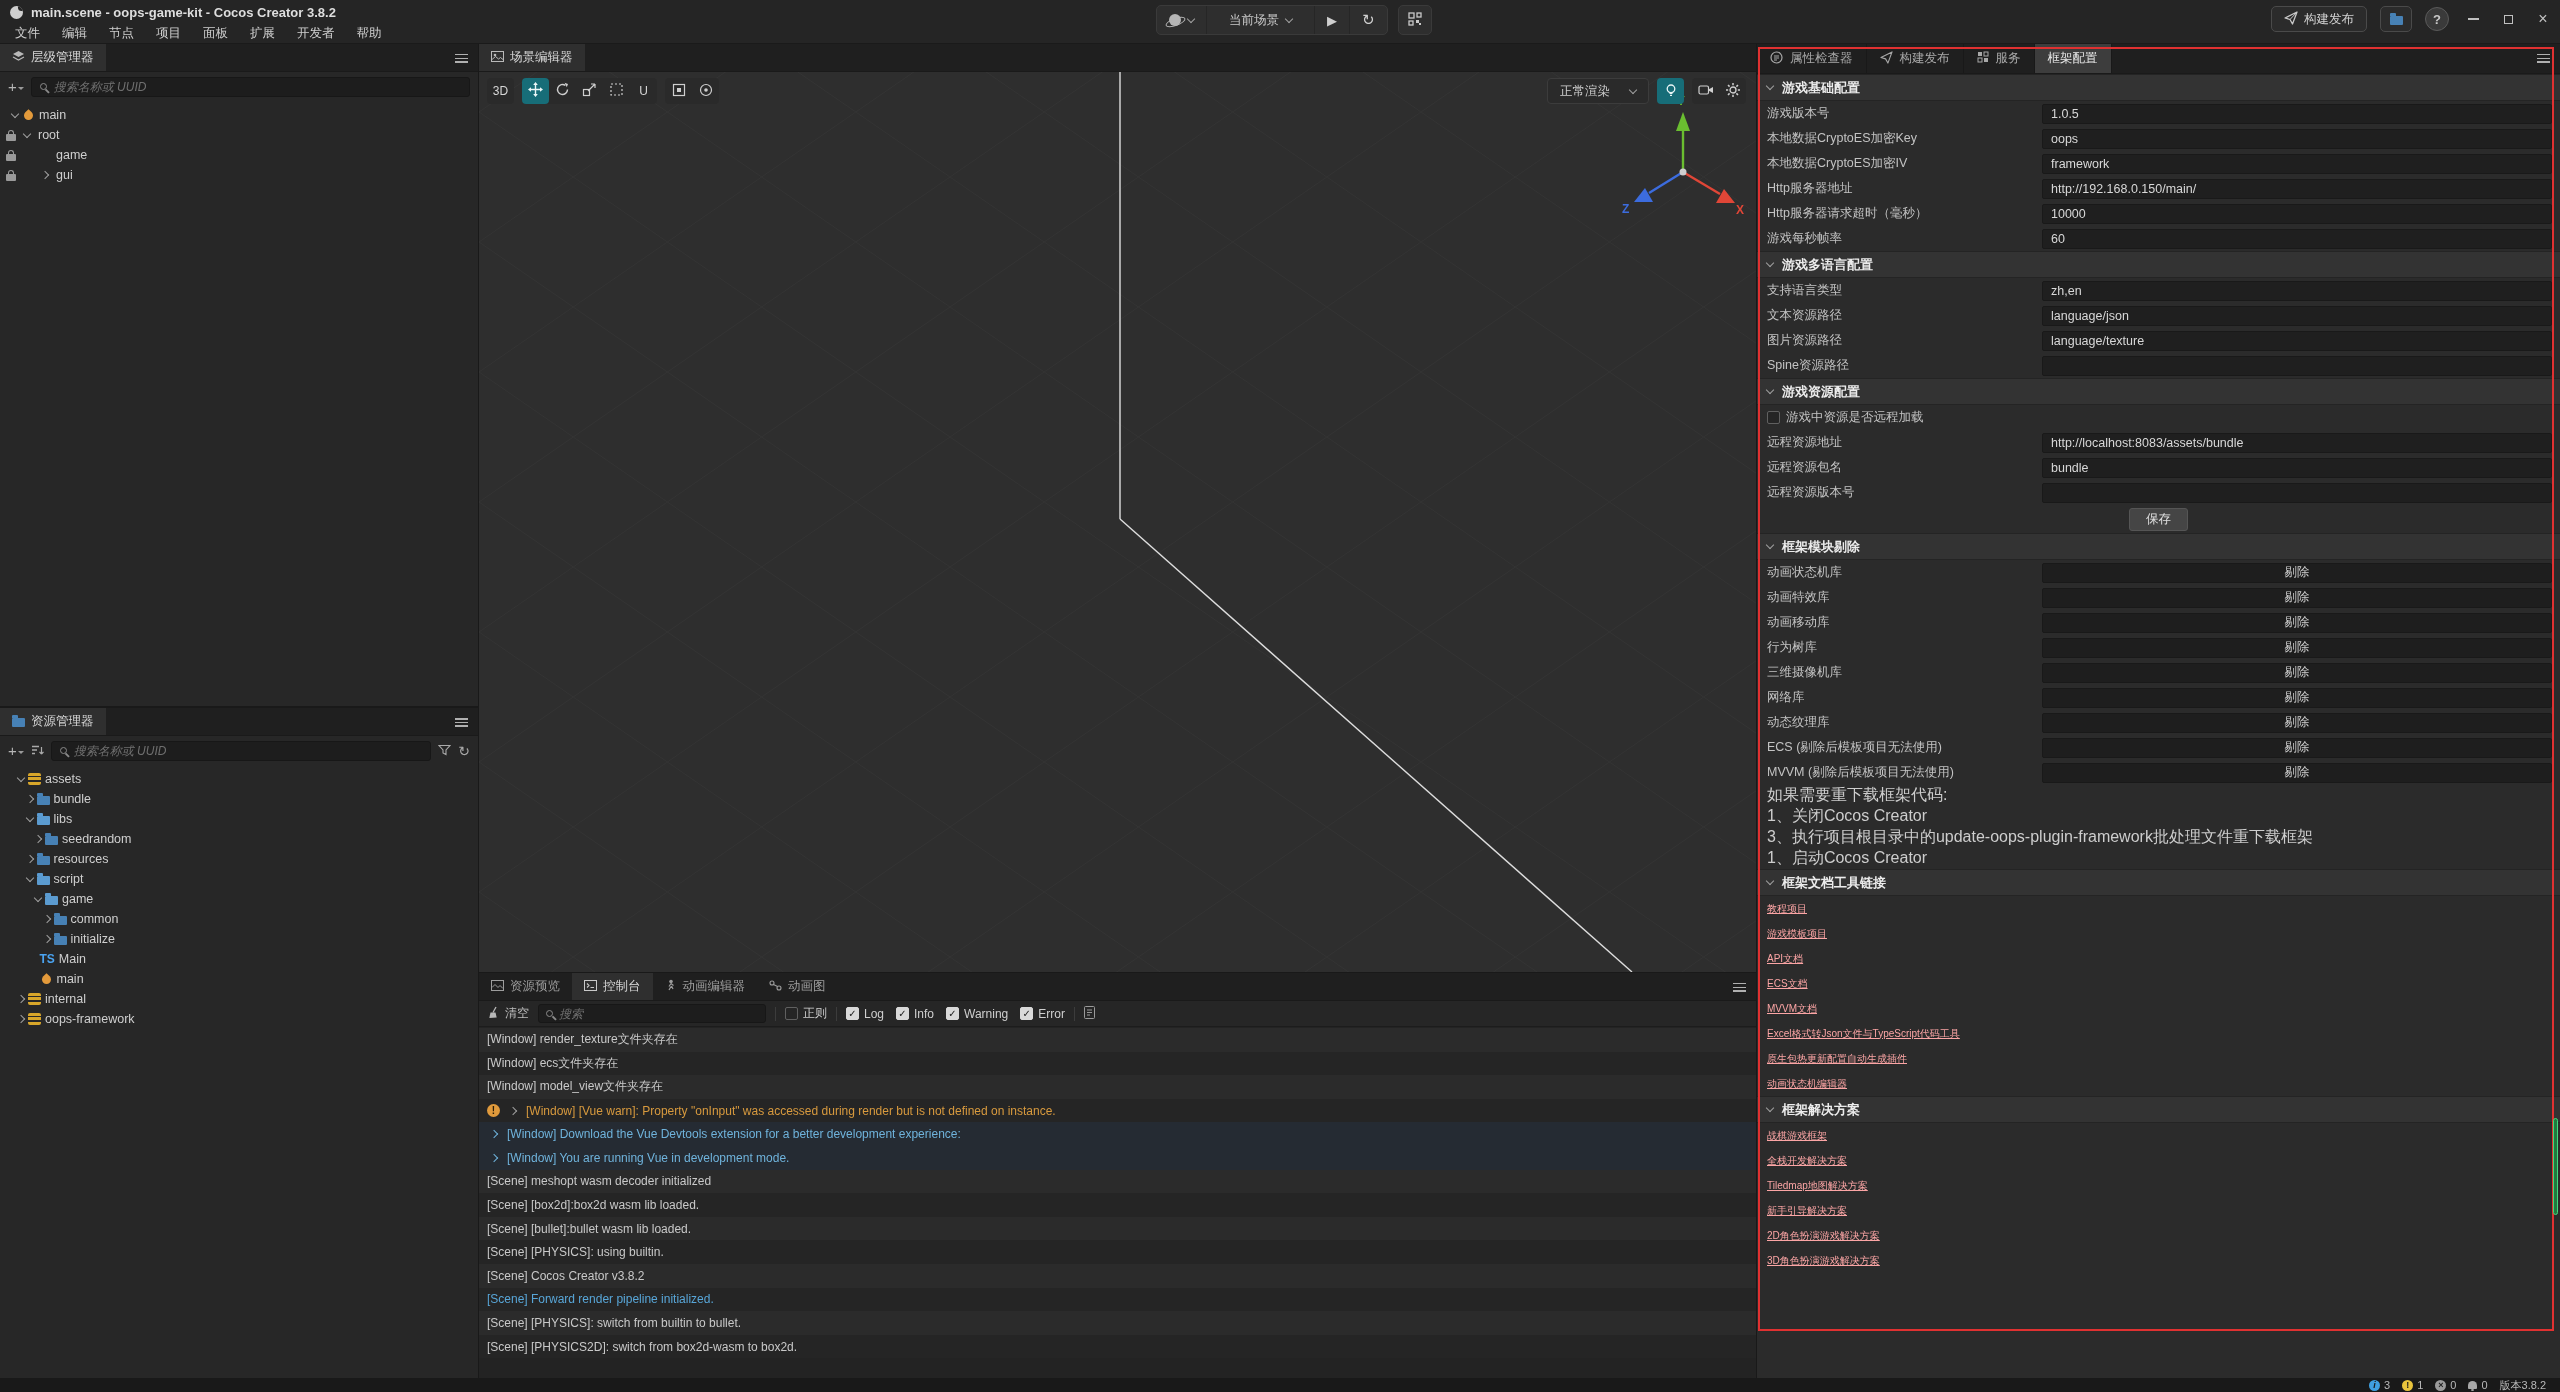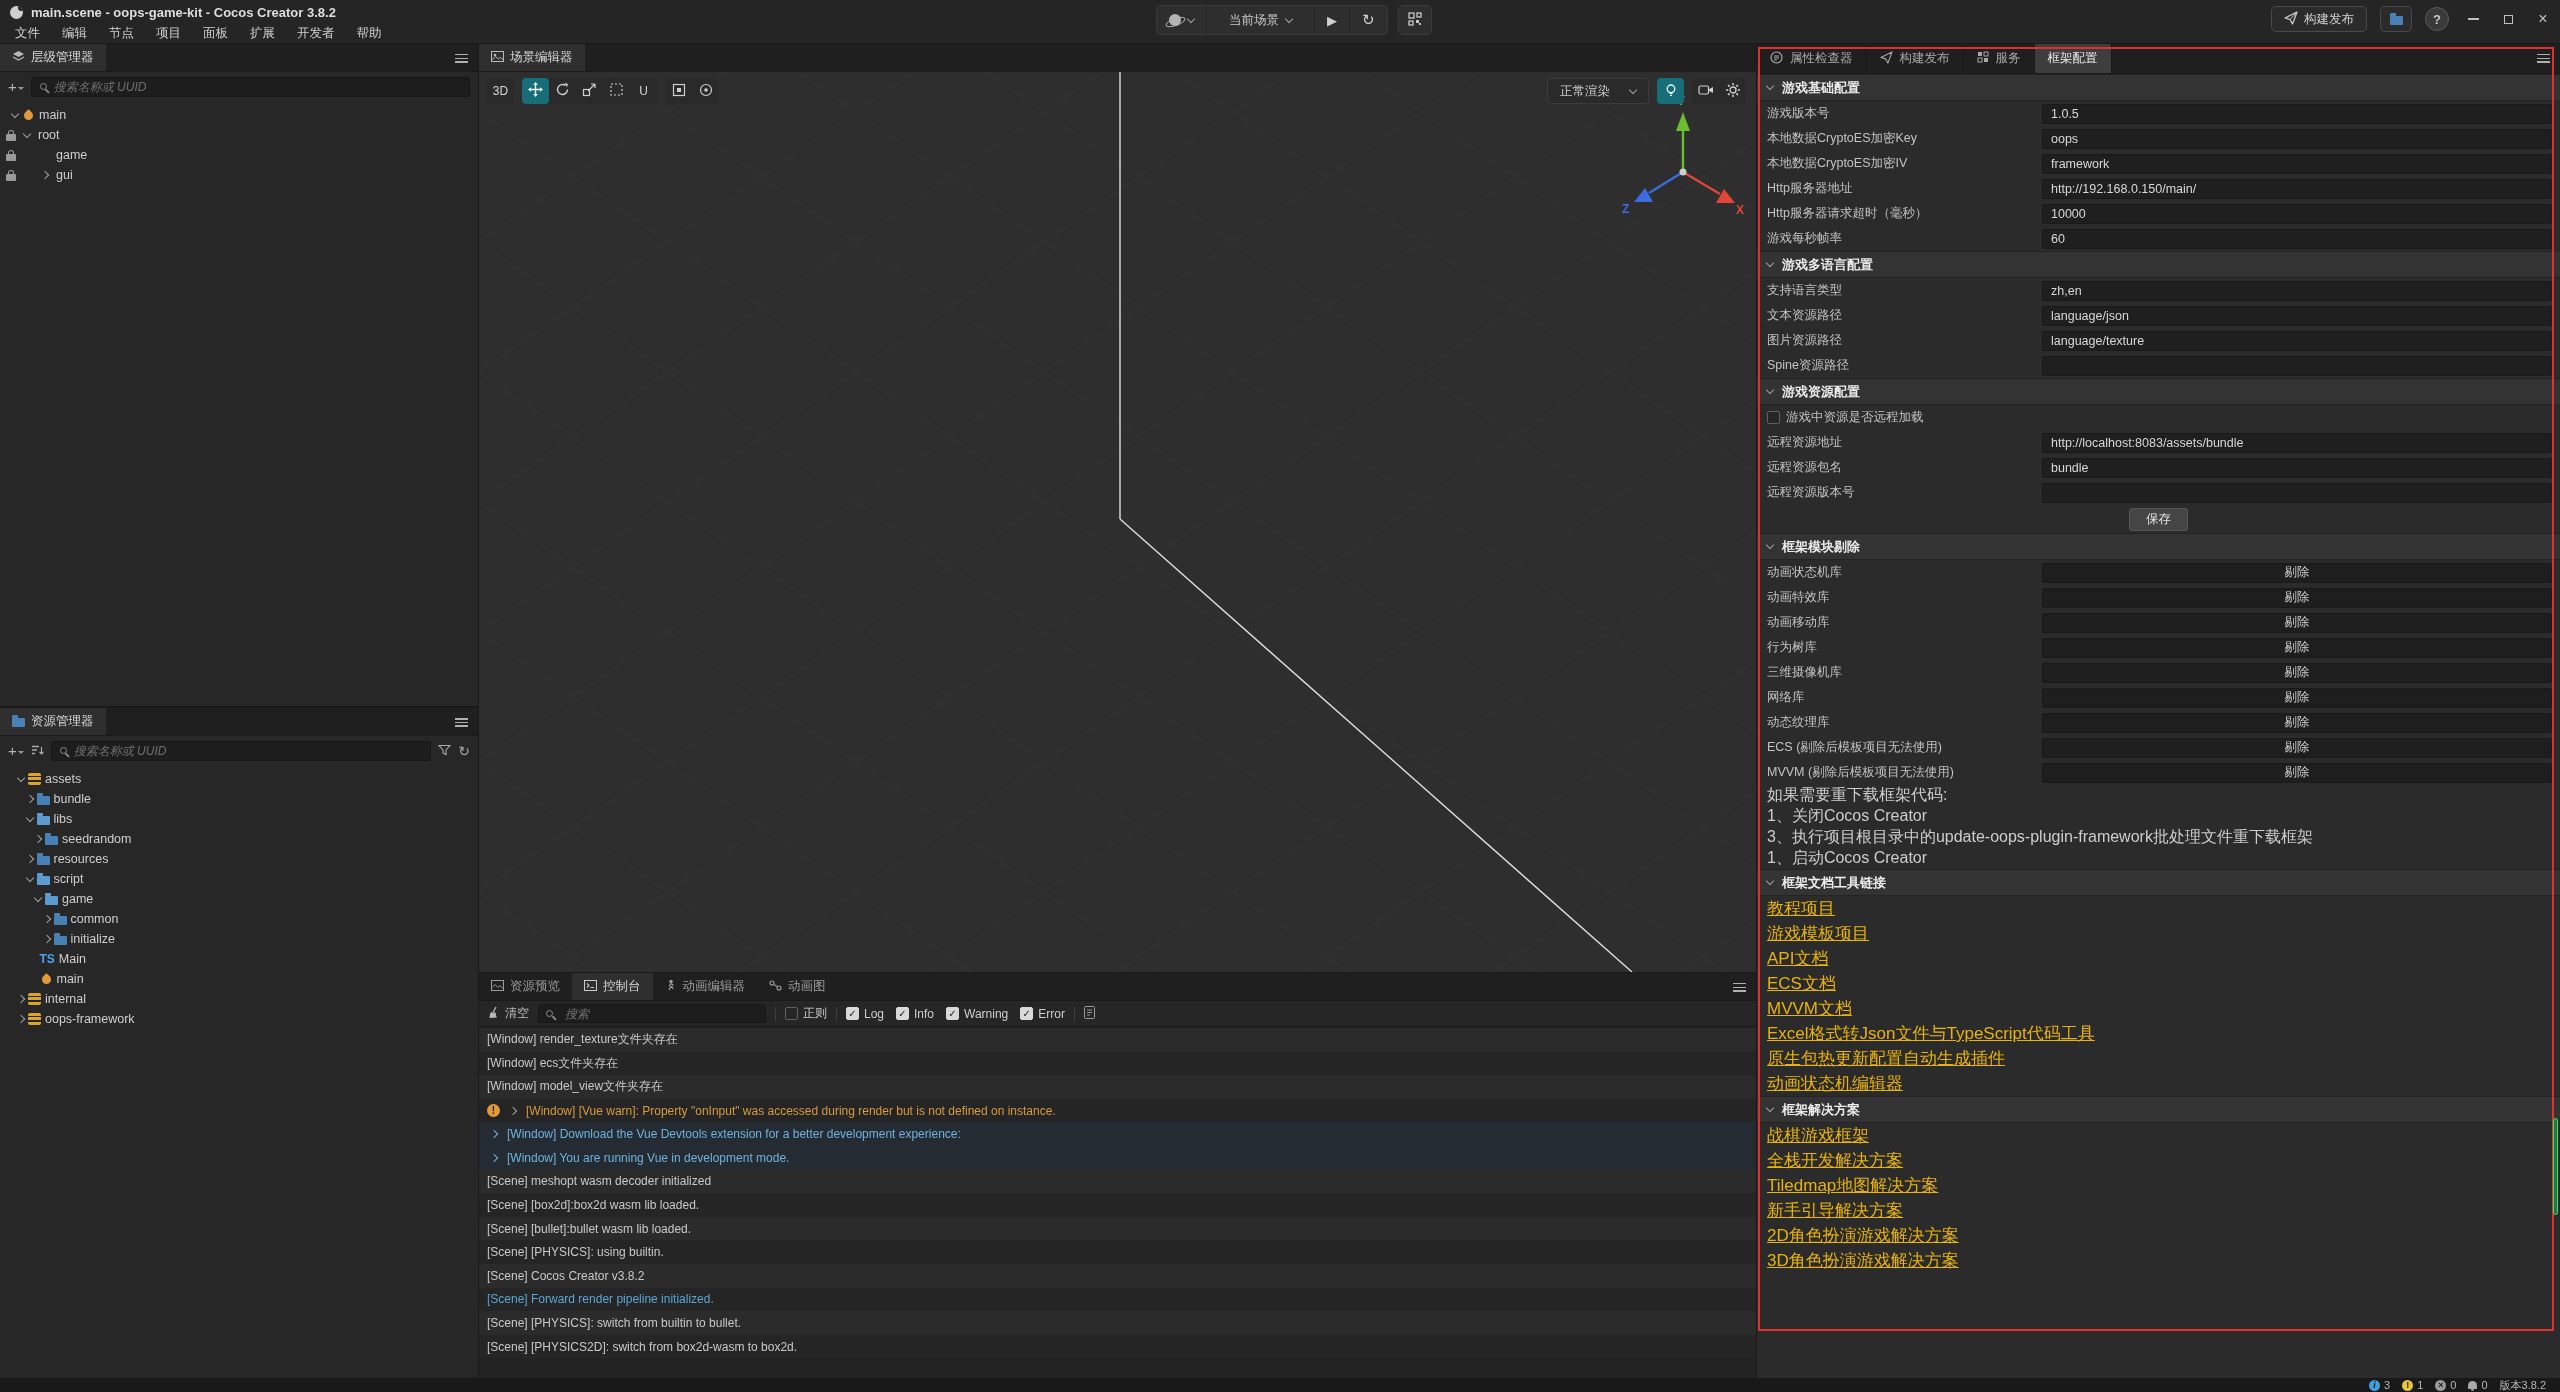--- a/index.html
+++ b/index.html
@@ -72,21 +72,21 @@
   .stbtn{min-width:27px;height:26px;background:rgba(42,42,42,.95);border:none;border-radius:4px;color:#d6d6d6;display:flex;align-items:center;justify-content:center;font-size:12px;padding:0 4px;}
   .stgroup{display:flex;background:rgba(42,42,42,.95);border-radius:4px;}
   .stgroup .stbtn{background:transparent;}
   .stgroup .stbtn.active{background:#176d78;border-radius:4px;}
   .scene-tools-right{position:absolute;top:34px;right:10px;display:flex;gap:8px;z-index:5;align-items:center;}
   .render-select{height:26px;display:flex;align-items:center;gap:20px;padding:0 12px;background:#2a2a2a;border:1px solid #3c3c3c;border-radius:4px;color:#cfcfcf;font-size:12.5px;}
   .stbtn.teal{background:#176d78;}
   
   .ctools{height:26px;display:flex;align-items:center;gap:9px;padding:0 8px;background:#262626;border-bottom:1px solid #1c1c1c;}
   .clear-btn{display:flex;gap:5px;align-items:center;color:#bdbdbd;font-size:12px;background:none;border:none;}
-  .csearch{width:228px;height:19px;background:#1d1d1d;border:1px solid #171717;border-radius:3px;display:flex;align-items:center;gap:12px;padding:0 7px;}
+  .csearch{width:228px;height:19px;background:#1d1d1d;border:1px solid #171717;border-radius:3px;display:flex;align-items:center;gap:6px;padding:0 7px;}
   .csearch input{width:100%;background:transparent;border:none;outline:none;color:#cfcfcf;font-size:12px;}
   .vdiv{width:1px;height:14px;background:#3c3c3c;}
   .filter{display:flex;align-items:center;gap:5px;font-size:12px;color:#cfcfcf;}
   .cb{width:13px;height:13px;border-radius:2px;background:#252525;border:1px solid #606060;flex:none;}
   .cb.on{background:#d9d9d9;border-color:#d9d9d9;color:#1b1b1b;font-size:10px;font-weight:bold;text-align:center;line-height:12px;}
   .logs{position:absolute;top:55px;left:0;right:0;bottom:0;}
   .lrow{height:23.6px;display:flex;align-items:center;padding-left:8px;font-size:12px;color:#c9c9c9;gap:6px;white-space:nowrap;}
   .lrow.odd{background:#2b2b2b;}
   .lrow.even{background:#252525;}
   .lrow.vue{background:#252b33;color:#6fb3dc;}
@@ -103,21 +103,21 @@
   .sech .chv{flex:none;}
   .sect{font-size:13px;font-weight:bold;color:#ececec;}
   .frow{height:25px;position:relative;display:flex;align-items:center;}
   .flabel{margin-left:10px;font-size:12.5px;color:#c3c3c3;white-space:nowrap;}
   .finput{position:absolute;left:285px;right:8px;height:20px;background:#1f1f1f;border:1px solid #191919;border-radius:2px;display:flex;align-items:center;padding:0 8px;font-size:12.5px;color:#d8d8d8;}
   .rmbtn{position:absolute;left:285px;right:8px;height:20px;background:#1e1e1e;border:1px solid #191919;border-radius:2px;color:#cfcfcf;font-size:12.5px;display:flex;align-items:center;justify-content:center;}
   .saverow{height:28px;display:flex;align-items:center;justify-content:center;}
   .save-btn{padding:2px 16px;background:#454545;border:1px solid #555;border-radius:3px;color:#e0e0e0;font-size:12.5px;}
   .note{height:21px;display:flex;align-items:center;padding-left:10px;font-size:16px;color:#cdcdcd;white-space:nowrap;}
   .lkrow{height:25px;display:flex;align-items:center;padding-left:10px;}
-  .lkrow a{color:#eab308;font-size:17px;text-decoration:underline;cursor:pointer;}
+  .lkrow a{color:#fca5a5;font-size:10px;text-decoration:underline;cursor:pointer;}
   .red-frame{position:absolute;left:1px;top:3px;width:796px;height:1284px;border:2px solid #e03131;pointer-events:none;z-index:40;}
   .vthumb{position:absolute;right:2px;top:1074px;width:5px;height:97px;border-radius:3px;background:#1f7a3f;border:1px solid #43d97c;z-index:41;}
   
   .statusbar{position:absolute;left:0;top:1378px;width:2560px;height:14px;background:#191919;display:flex;align-items:center;justify-content:flex-end;gap:12px;padding-right:14px;font-size:11px;color:#b8b8b8;z-index:10;}
   .sbi{display:flex;align-items:center;gap:4px;}
   .sic{width:11px;height:11px;border-radius:50%;font-size:9px;line-height:11px;text-align:center;font-weight:bold;color:#1c1c1c;}
   .sic.i{background:#3f9fe0;font-style:italic;}
   .sic.w{background:#e8c33c;}
   .sic.e{background:#9a9a9a;}
   .bell{width:9px;height:8px;background:#a8a8a8;border-radius:5px 5px 1px 1px;position:relative;}

